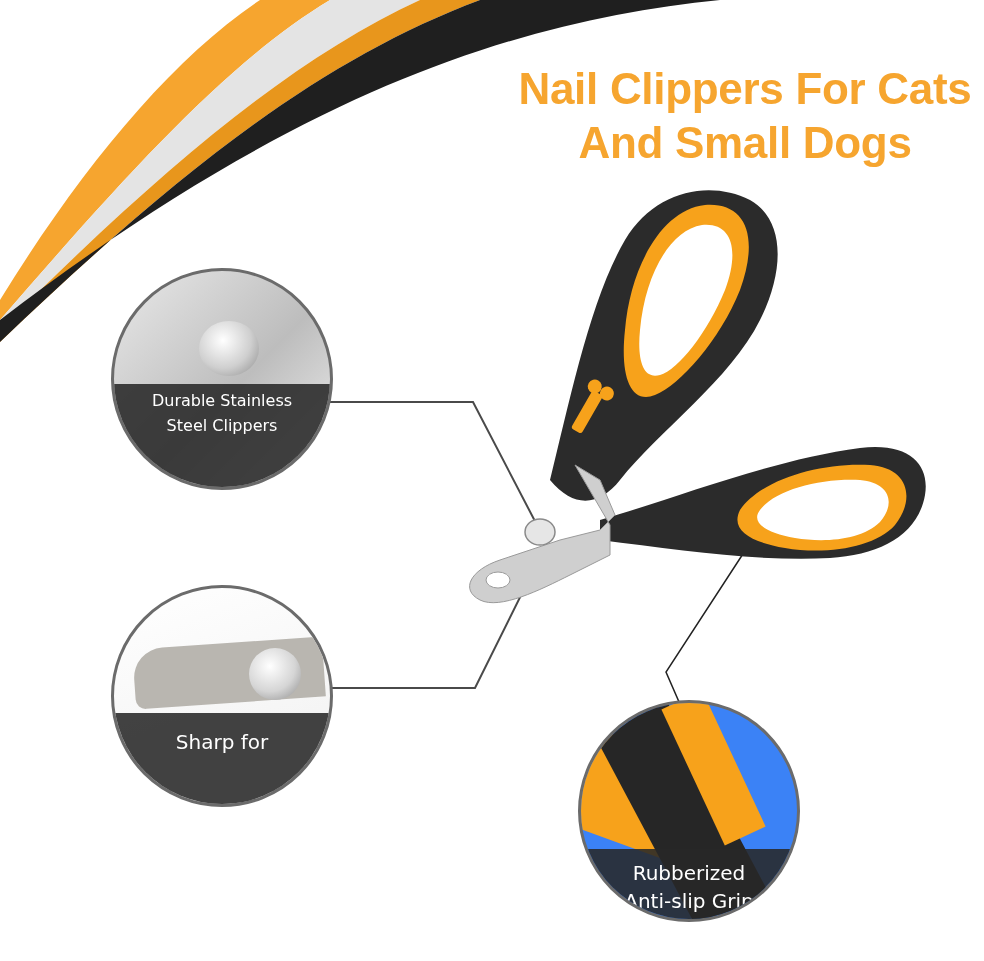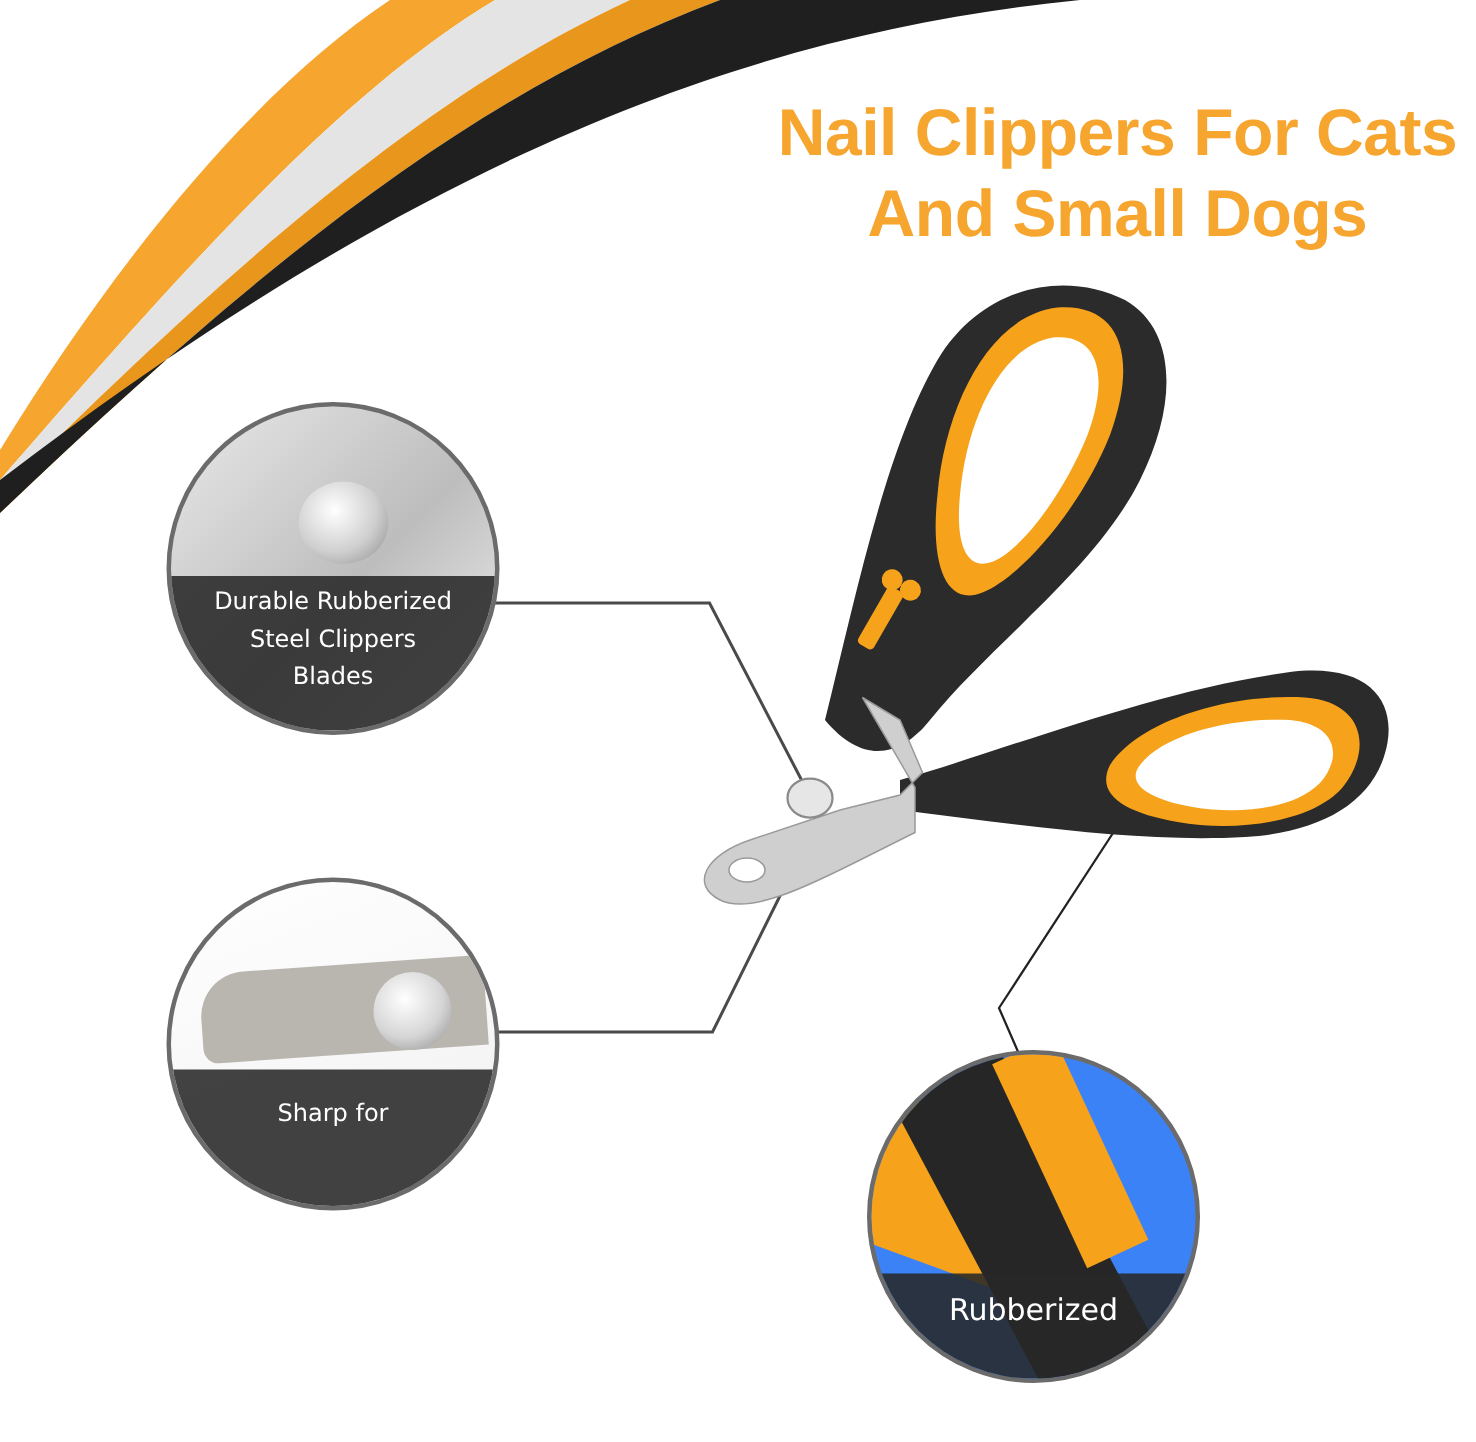--- a/index.html
+++ b/index.html
@@ -59,34 +59,34 @@
   <g transform="translate(147,232) rotate(-60)">
     <rect x="-22" y="-6" width="44" height="12" rx="3" fill="#f7a21b"></rect>
     <circle cx="26" cy="-6" r="7" fill="#f7a21b"></circle>
     <circle cx="26" cy="8" r="7" fill="#f7a21b"></circle>
   </g>
 </svg>
 
 <div class="circle" style="left:111px;top:268px;width:222px;height:222px;background:linear-gradient(135deg,#e9e9e9,#bdbdbd 55%,#f2f2f2);">
   <div class="abs" style="left:85px;top:50px;width:60px;height:55px;border-radius:50%;background:radial-gradient(circle at 40% 35%,#ffffff,#cfcfcf 55%,#8a8a8a);"></div>
   <div class="caption" style="top:113px;padding-top:4px;font-size:16px;line-height:25px;">
-    <span>Durable Rubberized</span>
+    <span>Durable Stainless</span>
     <span>Steel Clippers</span>
-    <span>Blades</span>
   </div>
 </div>
 
 <div class="circle" style="left:111px;top:585px;width:222px;height:222px;background:linear-gradient(160deg,#ffffff,#f0f0f0);">
   <div class="abs" style="left:20px;top:55px;width:190px;height:60px;background:#b9b6b0;border-radius:30px 0 0 10px;transform:rotate(-4deg);"></div>
   <div class="abs" style="left:135px;top:60px;width:52px;height:52px;border-radius:50%;background:radial-gradient(circle at 40% 35%,#ffffff,#d5d5d5 55%,#8a8a8a);"></div>
-  <div class="caption" style="top:125px;padding-top:14px;font-size:16px;line-height:30px;">
+  <div class="caption" style="top:125px;padding-top:14px;font-size:20px;line-height:30px;">
     <span>Sharp for</span>
   </div>
 </div>
 
 <div class="circle" style="left:578px;top:700px;width:222px;height:222px;background:#3b82f6;">
   <div class="abs" style="left:-20px;top:45px;width:160px;height:100px;background:#f7a21b;transform:rotate(20deg);"></div>
   <div class="abs" style="left:60px;top:-20px;width:80px;height:260px;background:#262626;transform:rotate(-28deg);"></div>
   <div class="abs" style="left:110px;top:-10px;width:45px;height:150px;background:#f7a21b;transform:rotate(-25deg);"></div>
   <div class="caption" style="top:146px;padding-top:10px;font-size:20px;line-height:28px;">
     <span>Rubberized</span>
+    <span>Anti-slip Grip</span>
   </div>
 </div>
 
 </body></html>

